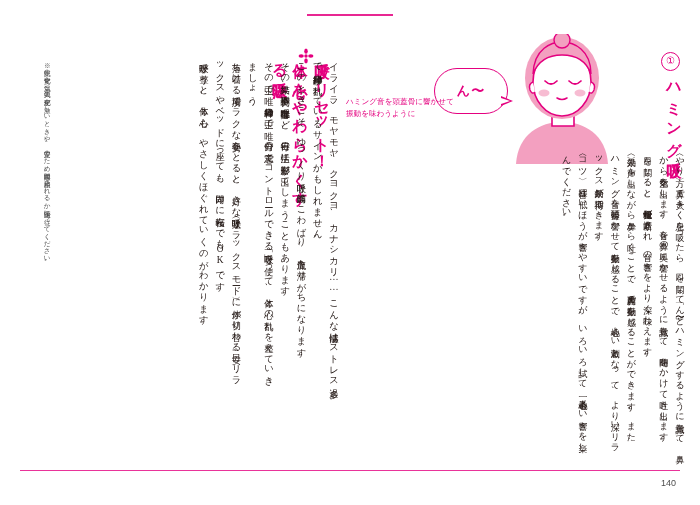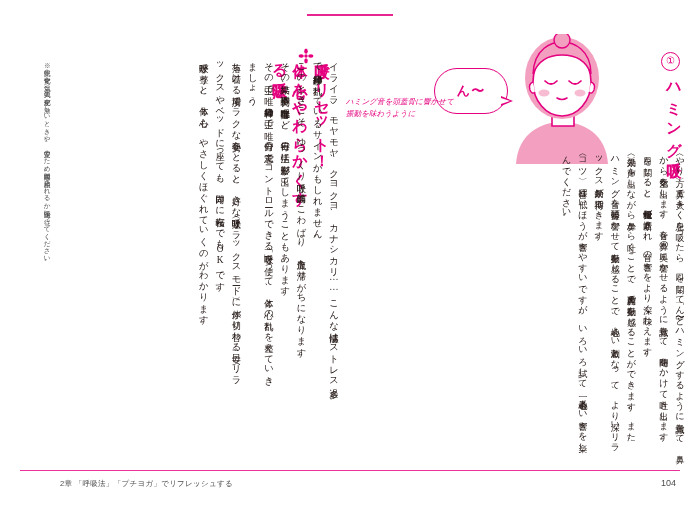--- a/index.html
+++ b/index.html
@@ -110,21 +110,20 @@
   }
   .bubble-tail:after{
     content:"";position:absolute;left:-12px;top:-3.5px;
     border-left:9px solid #fff;border-top:3.5px solid transparent;border-bottom:3.5px solid transparent;
   }
 
   .caption{
     position:absolute;left:-4px;top:96px;width:108px;
     font-size:7.6px;color:#e4007f;line-height:1.55;
     font-family:"Liberation Sans", sans-serif;
-    font-style:italic;
   }
 
   
   .r-body{
     position:absolute;right:12px;top:150px;
     height:300px;width:180px;
     display:flex;flex-direction:row-reverse;
   }
   .r-body .vtext{
     font-size:9px;letter-spacing:.3px;line-height:1.8;height:300px;
@@ -220,17 +219,16 @@
       <div class="vtext">目を閉じると、視覚情報が遮断され、音の響きをより深く味わえます。</div>
       <div class="vtext">〈効果〉 声を出しながら鼻から吐くことで、鼻腔内で振動を感じることができます。また、ハミング音を頭蓋骨に響かせて振動を感じることで、心地よい刺激となって、より深いリラックス効果が期待できます。</div>
       <div class="vtext">〈コツ〉 音程は低いほうが響きやすいですが、いろいろ試して、一番心地よい響きを楽しんでください。</div>
     </div>
   </div>
 
   <div class="bottom-rule"></div>
 
   <div class="footer">
     <span class="folio-left">103</span>
-    <span class="footer-title">2章 「呼吸法」「プチヨガ」でリフレッシュする</span>
-    <span class="folio-right">104</span>
+    <span class="folio-right">140</span>
   </div>
 
 </div>
 
 </body></html>

